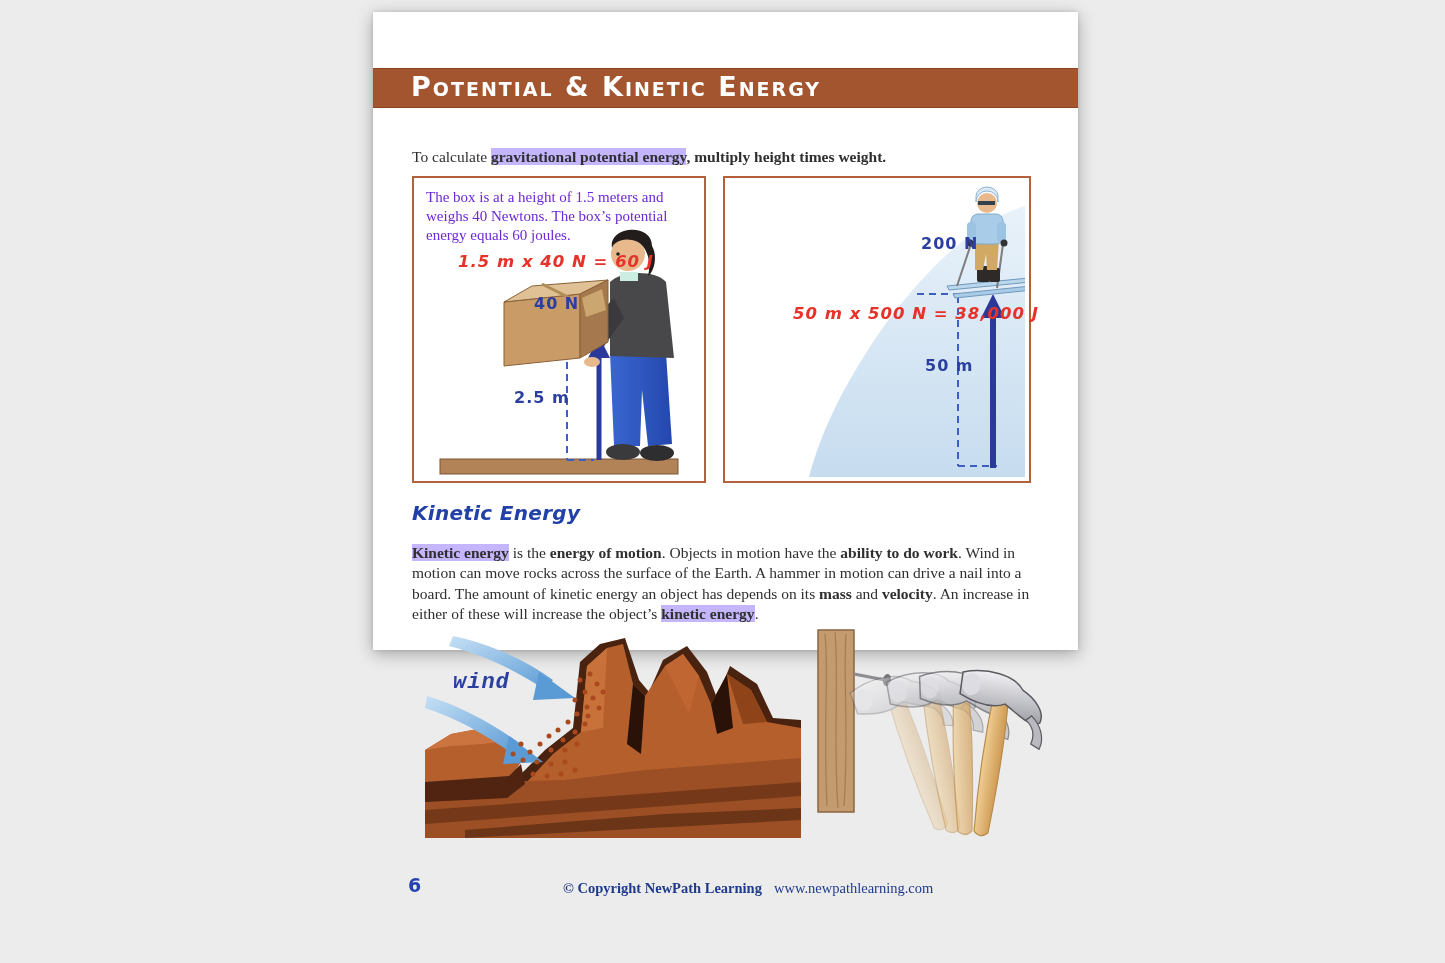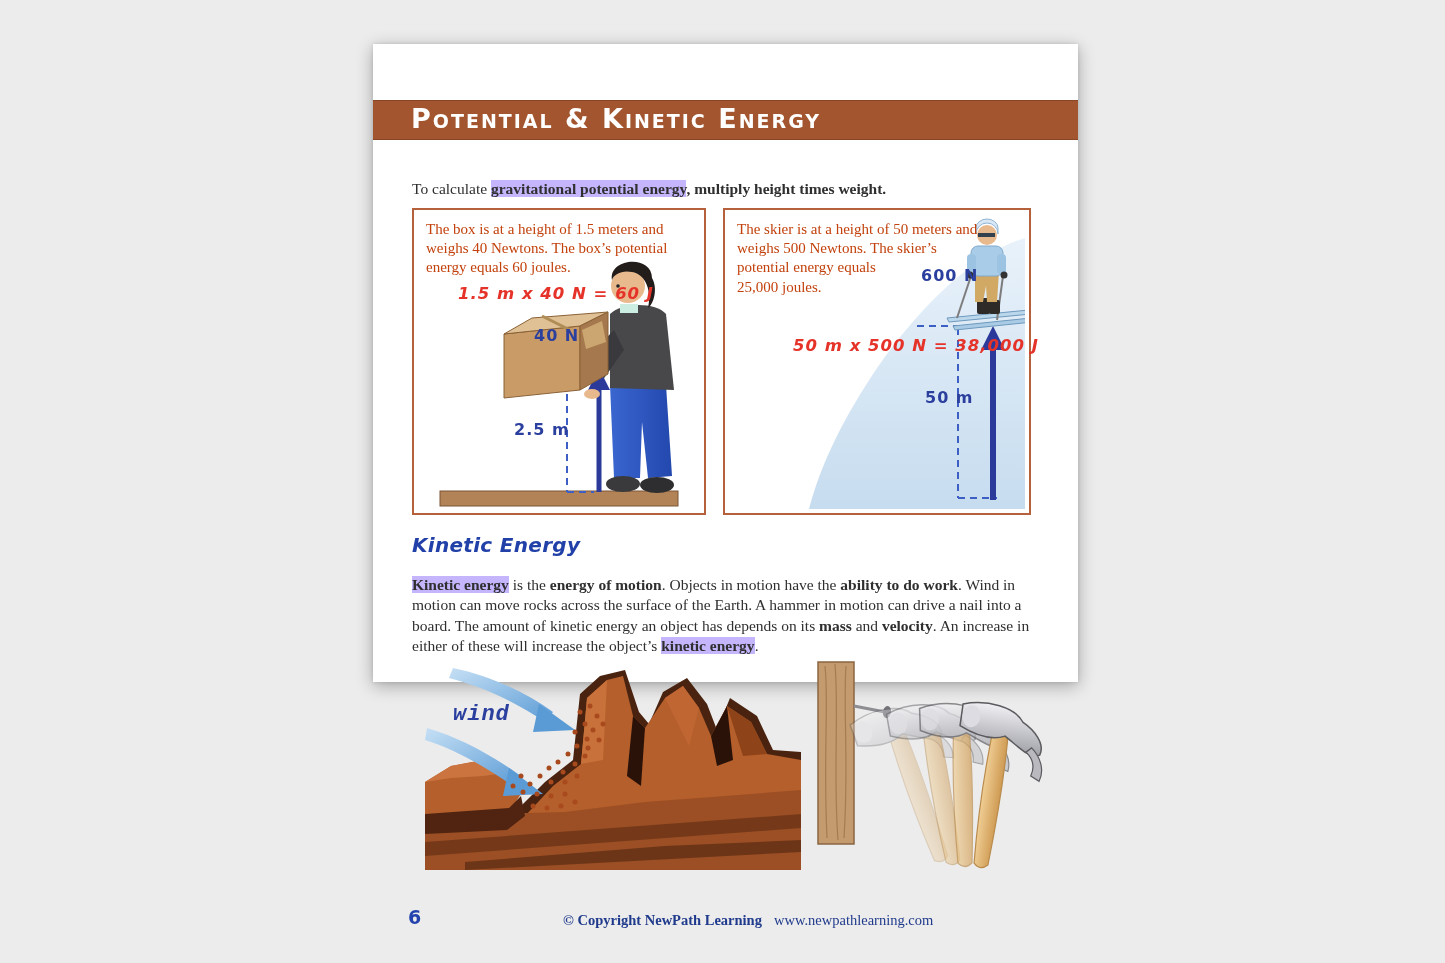--- a/index.html
+++ b/index.html
@@ -1,21 +1,21 @@
 <!DOCTYPE html>
 <html><head>
 <meta charset="utf-8">
 <style>
   html,body{margin:0;padding:0;}
   body{
     width:1445px;height:963px;background:#ececec;overflow:hidden;
     font-family:"Liberation Serif", serif;position:relative;
   }
   .page{
-    position:absolute;left:373px;top:44px;width:705px;height:638px;
+    position:absolute;left:373px;top:12px;width:705px;height:638px;
     background:#ffffff;box-shadow:0 4px 16px rgba(0,0,0,.30), 0 0 4px rgba(0,0,0,.12);
   }
   
   .title-bar{
     position:absolute;left:0;top:56px;width:100%;height:38px;
     background:#a2552e;border-top:1px solid #8a4524;border-bottom:1px solid #8a4524;
     display:flex;align-items:center;
   }
   .title-bar span{
     margin-left:38px;color:#ffffff;
@@ -43,21 +43,21 @@
   .hl{background:#c4b5fd;font-weight:bold;}
   
   .example-box{
     position:absolute;top:164px;height:303px;background:#fff;
     border:2px solid #b4613c;
   }
   #box-example{left:39px;width:290px;}
   #skier-example{left:350px;width:304px;}
   .box-text{
     position:relative;margin:0;padding:10px 11px 0 12px;
-    font-size:15px;line-height:1.28;color:#c2410c;z-index:3;
+    font-size:15px;line-height:1.28;color:#6d28d9;z-index:3;
   }
   .float-sp{float:right;}
   .equation{
     position:absolute;z-index:4;color:#e5332a;
     font-family:"DejaVu Sans", sans-serif;font-weight:bold;font-style:oblique;
     font-size:16.5px;letter-spacing:1px;white-space:nowrap;
   }
   .fig-label{
     position:absolute;z-index:4;color:#2b3f9e;
     font-family:"DejaVu Sans", sans-serif;font-weight:bold;
@@ -179,23 +179,22 @@
         <rect x="246" y="36" width="32" height="30" rx="7" fill="#a9cde9" stroke="#7fa8cc" stroke-width="1"></rect>
         <rect x="242" y="44" width="9" height="20" rx="4" fill="#9cc3e2"></rect>
         <rect x="272" y="44" width="9" height="20" rx="4" fill="#9cc3e2"></rect>
         <circle cx="245" cy="65" r="3.5" fill="#333"></circle>
         <circle cx="279" cy="65" r="3.5" fill="#333"></circle>
         <circle cx="262" cy="25" r="10" fill="#e9b98e"></circle>
         <path d="M251,24 A11 11 0 0 1 273,24 L273,18 A11 9 0 0 0 251,18 Z" fill="#d9e8f4" stroke="#8fb4d4" stroke-width="1"></path>
         <line x1="253" y1="25" x2="270" y2="25" stroke="#33404d" stroke-width="4"></line>
       </g>
     </svg>
-    <p class="box-text"><span class="float-sp" style="width:40px;height:44px;"></span><span class="float-sp" style="clear:right;width:126px;height:70px;"></span><span>The skier is at a height of 50 meters and weighs 500 Newtons. The skier’s potential energy equals 25,000 joules.</span></p>
     <div class="equation">50 m x 500 N = 38,000 J</div>
-    <div class="fig-label weight-label">600 N</div>
+    <div class="fig-label weight-label">200 N</div>
     <div class="fig-label height-label">50 m</div>
   </div>
 
   <h2 class="section-heading" id="kinetic-heading">Kinetic Energy</h2>
   <p class="body-par"><span class="b hl">Kinetic energy</span><span> is the </span><span class="b">energy of motion</span><span>. Objects in motion have the </span><span class="b">ability to do work</span><span>. Wind in motion can move rocks across the surface of the Earth. A hammer in motion can drive a nail into a board. The amount of kinetic energy an object has depends on its </span><span class="b">mass</span><span> and </span><span class="b">velocity</span><span>. An increase in either of these will increase the object’s </span><span class="b hl">kinetic energy</span><span>.</span></p>
 
   <div class="wind-figure">
     <svg width="376" height="206" viewBox="0 0 376 206">
       <defs>
         <linearGradient id="windG" x1="0" y1="0" x2="1" y2="1">

